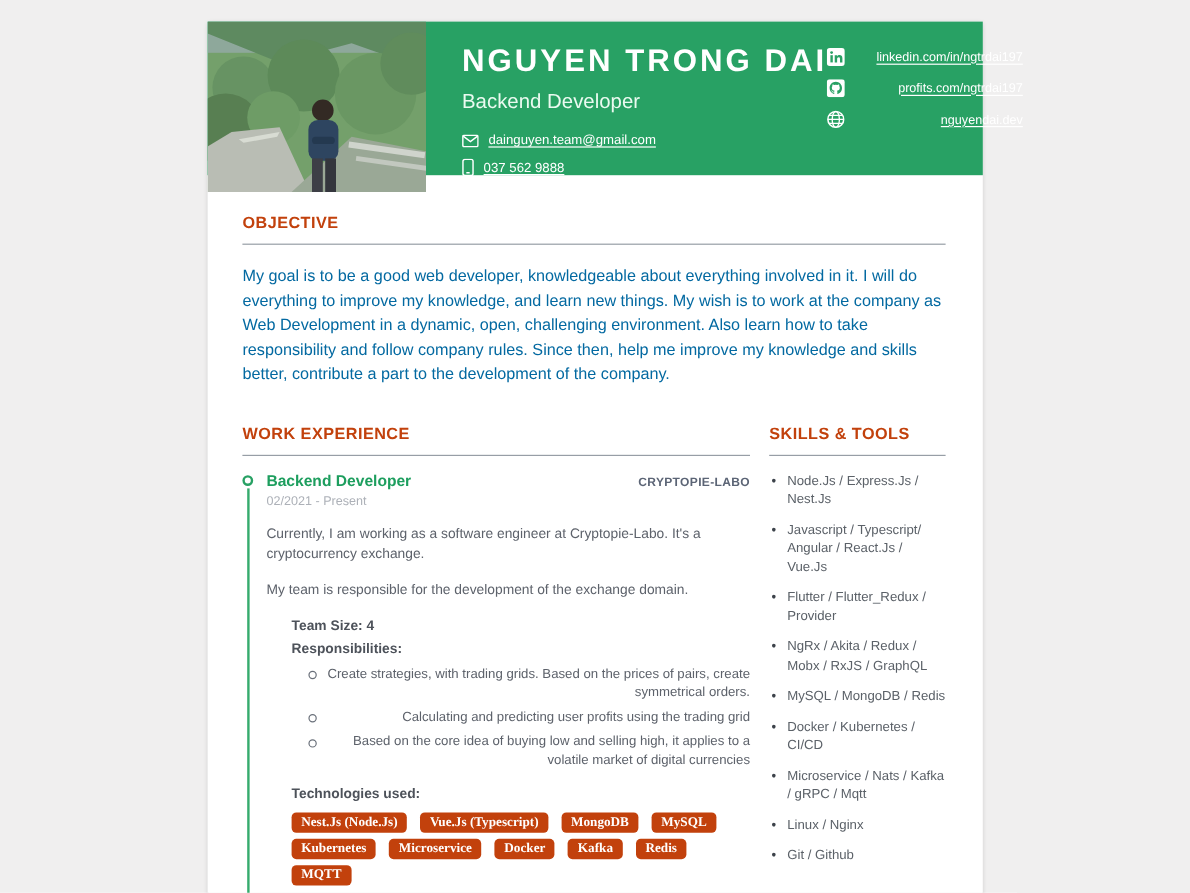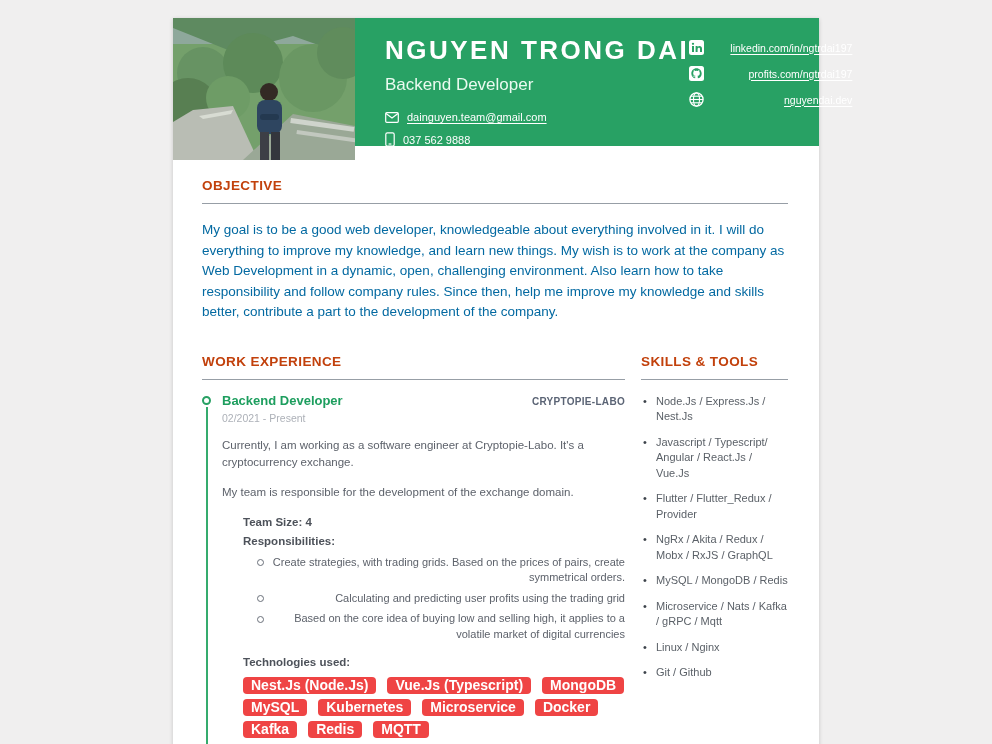--- a/index.html
+++ b/index.html
@@ -71,22 +71,22 @@
   .sub-list li {
     position:relative; padding-left:14px; font-size:11px; line-height:15.5px;
     color:#5d626b; margin-bottom:5px;
   }
   .sub-list li::before {
     content:""; position:absolute; left:1px; top:4.5px; width:5px; height:5px;
     border:1px solid #6a707a; border-radius:50%;
   }
   .tags { display:flex; flex-wrap:wrap; column-gap:11px; row-gap:5px; margin-top:9px; }
   .tag {
-    background:#ef4444; color:#fff; font-size:14px; font-weight:bold;
-    padding:3px 8px; border-radius:4px; white-space:nowrap; line-height:11px;
+    background:#c2410c; color:#fff; font-size:11px; font-weight:bold;
+    padding:3px 8px; border-radius:4px; white-space:nowrap; line-height:11px;font-family:Liberation Serif, serif;
   }
   
   .skill-list { list-style:none; margin-top:14px; }
   .skill-list li {
     position:relative; padding-left:15px; font-size:11px; line-height:15.5px;
     color:#5b6168; margin-bottom:10px;
   }
   .skill-list li::before { content:"•"; position:absolute; left:2px; color:#3c424a; }
 </style>
 </head>
@@ -227,20 +227,21 @@
 
       <div class="col-right">
         <div class="sec-heading">SKILLS &amp; TOOLS</div>
         <hr class="rule">
         <ul class="skill-list">
           <li>Node.Js / Express.Js / Nest.Js</li>
           <li>Javascript / Typescript/ Angular / React.Js / Vue.Js</li>
           <li>Flutter / Flutter_Redux / Provider</li>
           <li>NgRx / Akita / Redux / Mobx / RxJS / GraphQL</li>
           <li>MySQL / MongoDB / Redis</li>
+          <li>Docker / Kubernetes / CI/CD</li>
           <li>Microservice / Nats / Kafka / gRPC / Mqtt</li>
           <li>Linux / Nginx</li>
           <li>Git / Github</li>
 
         </ul>
       </div>
     </div>
   </div>
 </div>
 

